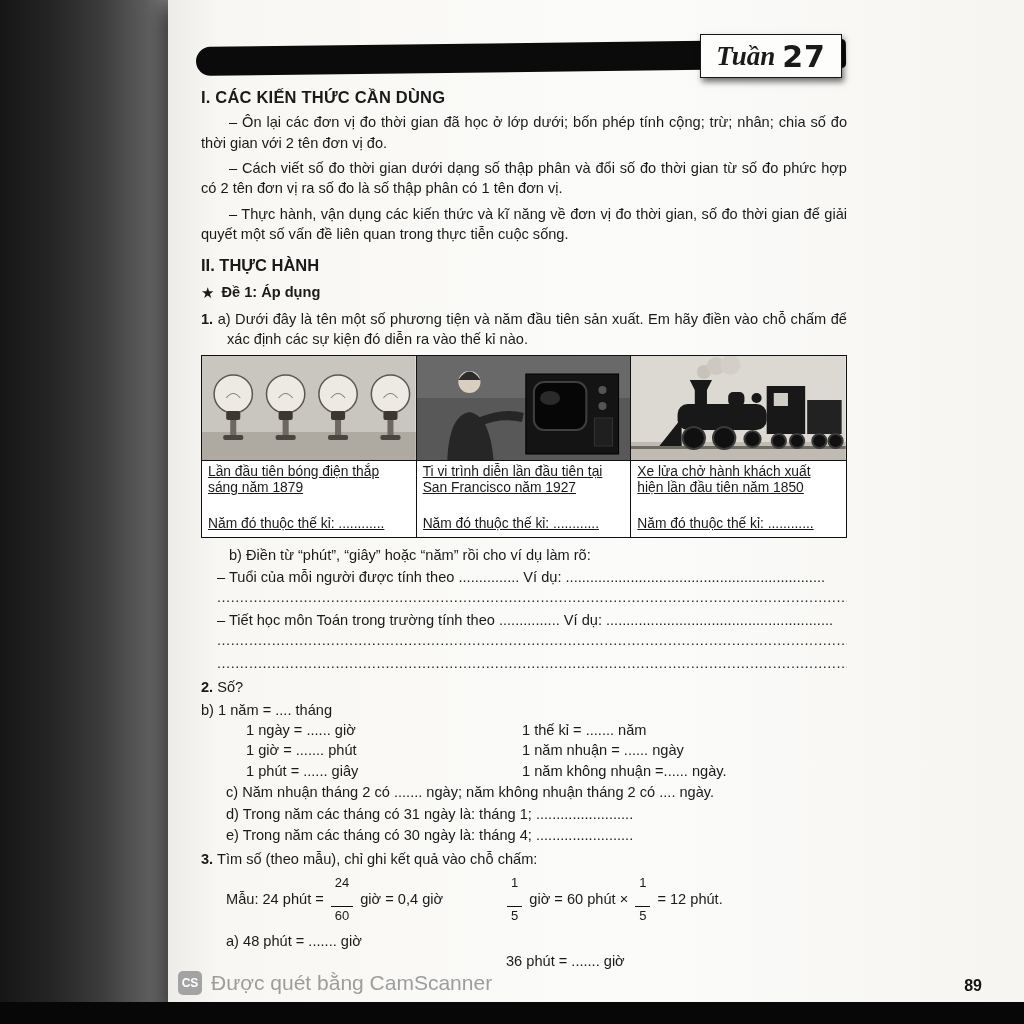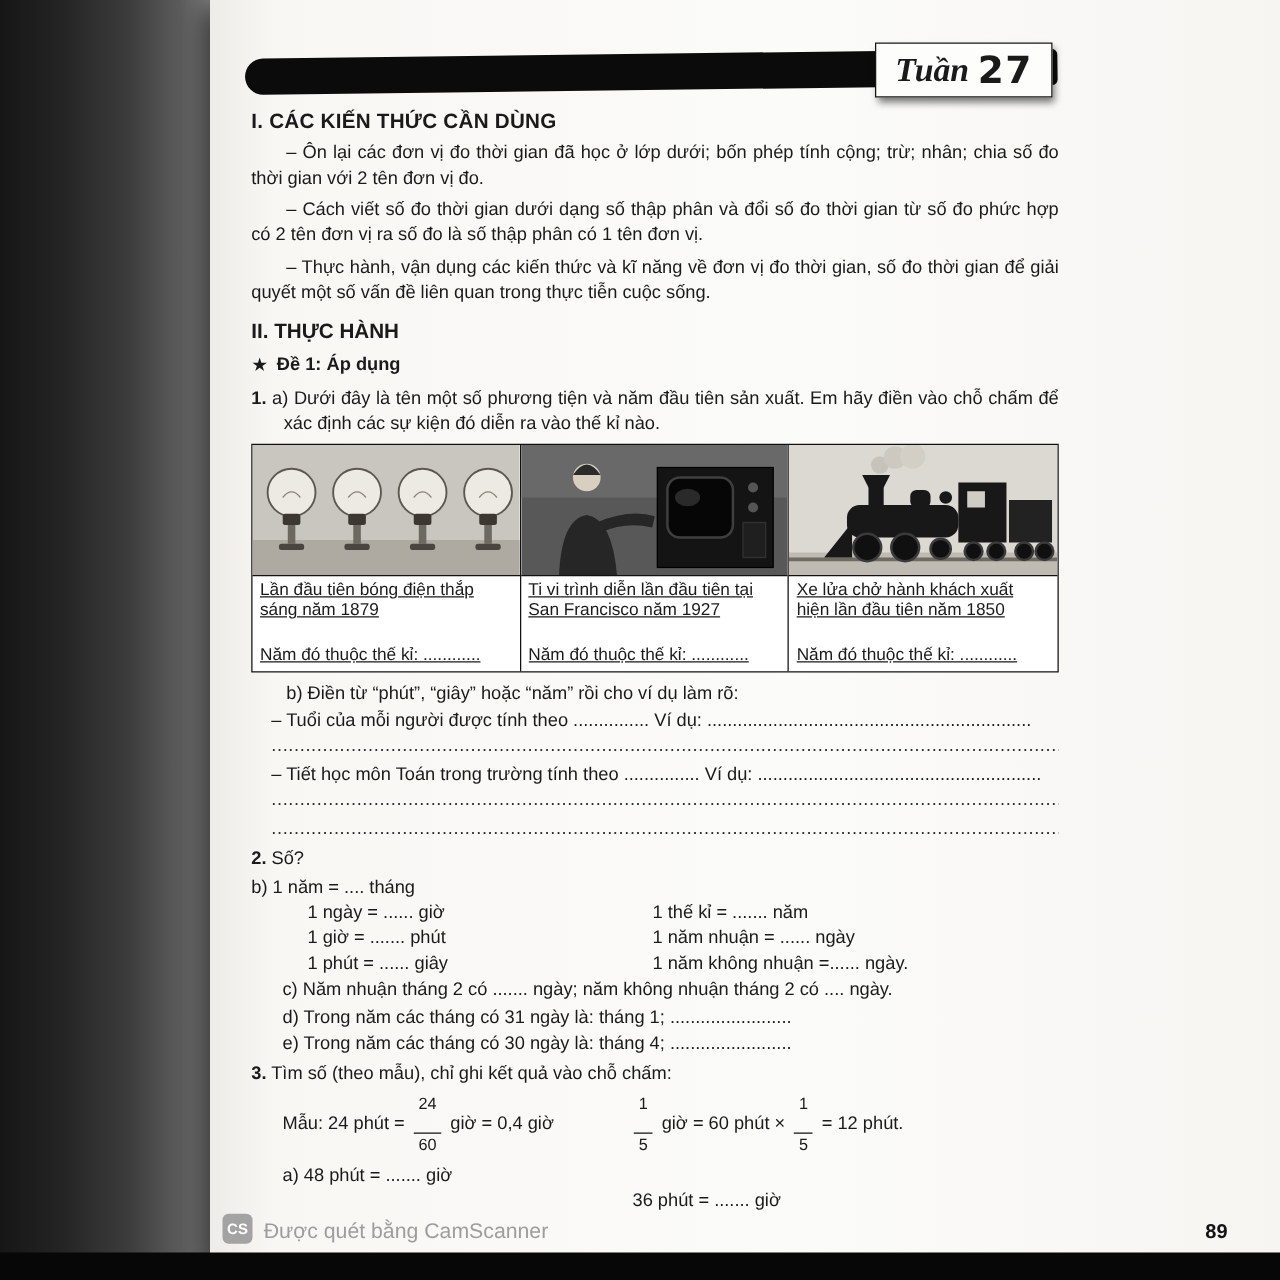--- a/index.html
+++ b/index.html
@@ -66,21 +66,21 @@
   .frac .num{border-bottom:1.4px solid #111;padding:0 4px 17px 4px;}
   .frac .den{padding-top:2.5px;}
   .q3a-row{display:flex;margin-top:9px;}
   .q3a-left{width:305px;padding-left:25px;box-sizing:border-box;white-space:nowrap;}
   .q3a-right{flex:1;white-space:nowrap;margin-top:20px;}
 
   
   .footer{position:absolute;left:10px;right:20px;bottom:29px;height:28px;display:flex;align-items:flex-end;}
   .cs-logo{width:24px;height:24px;background:#a3a3a3;border-radius:5px;color:#fff;font-weight:700;font-size:12px;
     display:flex;align-items:center;justify-content:center;margin-right:9px;}
-  .cs-text{color:#9d9d9d;font-size:17px;}
+  .cs-text{color:#9d9d9d;font-size:21px;}
   .page-num{position:absolute;right:22px;bottom:0;font-weight:700;font-size:16px;color:#141414;}
 </style>
 </head>
 <body>
 
 <div class="canvas">
   <div class="scan-strip"></div>
 
   <div class="page">
 

